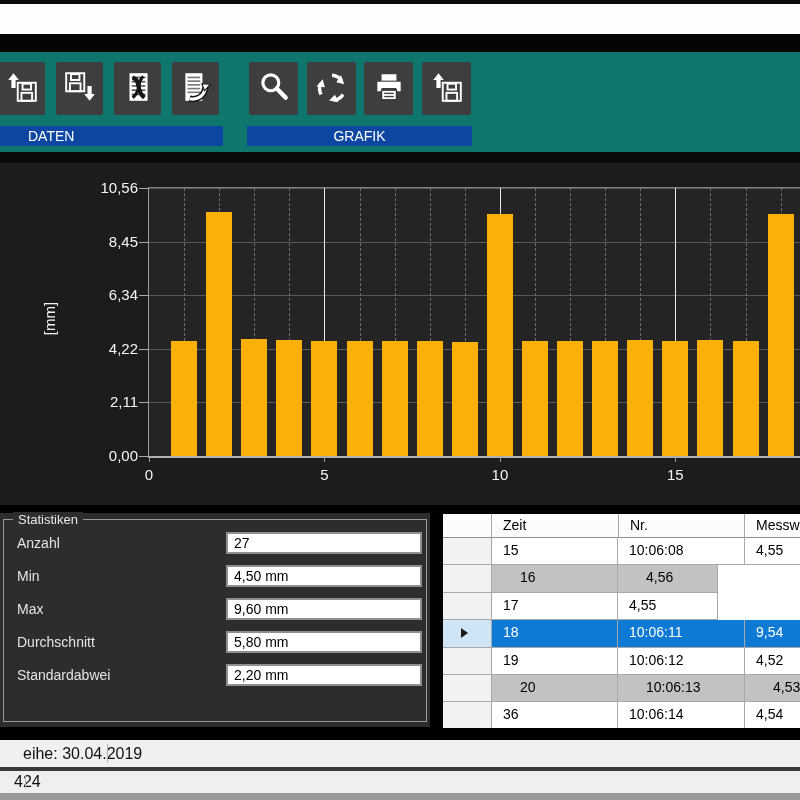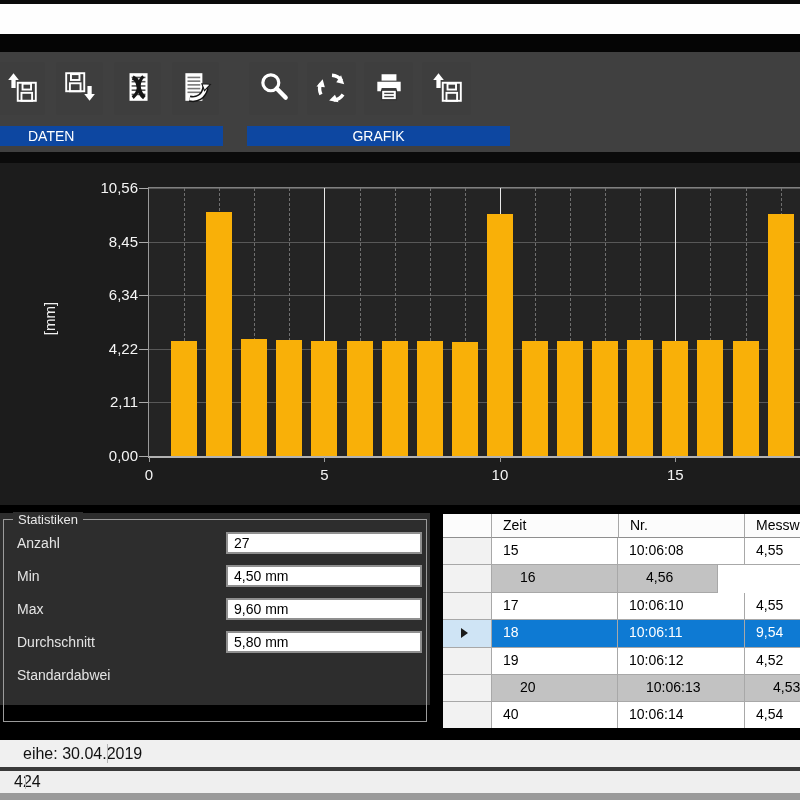--- a/index.html
+++ b/index.html
@@ -6,50 +6,50 @@
   #screen{position:relative;width:800px;height:800px;overflow:hidden;background:#000;
           font-family:"Liberation Sans",sans-serif;-webkit-font-smoothing:antialiased;}
   .abs{position:absolute;}
 
   
   #top-black{left:0;top:0;width:800px;height:4px;background:#0a0a0a;}
   #title-bar{left:0;top:4px;width:800px;height:30px;background:#fefefe;border-bottom:1px solid #c9c9c9;}
   #strip2{left:0;top:34px;width:800px;height:18px;background:#050505;}
 
   
-  #toolbar{left:0;top:52px;width:800px;height:100px;background:#404040;}
+  #toolbar{left:0;top:52px;width:800px;height:100px;background:#0f766e;}
   .tool-btn{position:absolute;top:10px;height:53px;background:#3e3e3e;border-radius:2px;
             display:flex;align-items:center;justify-content:center;}
   .tool-btn svg{width:34px;height:34px;}
   .group-bar{position:absolute;top:74px;height:20px;background:#0d47a1;color:#ffffff;
              font-size:14px;line-height:20px;}
   #daten-bar{left:0;width:223px;padding-left:0;}
   #daten-bar span{position:absolute;left:28px;}
-  #grafik-bar{left:247px;width:263px;text-align:center;}
+  #grafik-bar{left:247px;width:225px;text-align:center;}
 
   #chart-gap{left:0;top:152px;width:800px;height:11px;background:#0b0b0b;}
 
   
   #chart-region{left:0;top:163px;width:800px;height:342px;background:#1c1c1c;color:#f2f2f2;}
   #plot{position:absolute;left:148px;top:24px;width:652px;height:268px;background:#242424;
         border-top:1px solid #808080;border-left:1px solid #9a9a9a;border-bottom:2px solid #b2b2b2;}
   .hgrid{position:absolute;left:0;width:100%;height:1px;background:#585858;}
   .vgrid-dash{position:absolute;top:0;height:100%;width:0;border-left:1px dashed #6f6f6f;}
   .vgrid-solid{position:absolute;top:0;height:100%;width:1px;background:#e8e8e8;}
   .bar{position:absolute;background:#F9B008;z-index:2;}
   .ytick-label{position:absolute;width:56px;text-align:right;font-size:15px;color:#f5f5f5;}
   .ytick-dash{position:absolute;left:139px;width:9px;height:1px;background:#aaaaaa;}
   .xtick-label{position:absolute;width:40px;text-align:center;font-size:15px;color:#f5f5f5;top:303px;}
   .xtick-mark{position:absolute;top:294px;width:1px;height:5px;background:#999999;}
   #y-axis-title{position:absolute;left:29px;top:147px;width:40px;text-align:center;font-size:15px;
                 color:#f0f0f0;transform:rotate(-90deg);}
 
   
   #bottom-section{left:0;top:505px;width:800px;height:232px;background:#000000;}
-  #stats-panel{position:absolute;left:0;top:8px;width:430px;height:192px;background:#2d2d2d;}
+  #stats-panel{position:absolute;left:0;top:8px;width:430px;height:214px;background:#2d2d2d;}
   #stats-groupbox{position:absolute;left:3px;top:6px;width:422px;height:201px;
                   border:1px solid #9b9b9b;}
   #stats-legend{position:absolute;left:9px;top:-8px;background:#2d2d2d;padding:0 5px;
                 color:#e8e8e8;font-size:13px;}
   .stat-row{position:absolute;left:0;width:100%;height:22px;}
   .stat-label{position:absolute;left:13px;top:3px;color:#e4e4e4;font-size:14px;}
   .stat-input{position:absolute;left:222px;top:0;width:180px;height:18px;background:#ffffff;
               border:2px solid #8f8f8f;color:#000;font-size:14px;padding:0 6px;
               font-family:"Liberation Sans",sans-serif;}
 
@@ -278,20 +278,21 @@
         <div class="stat-row" style="top:78px;">
           <span class="stat-label">Max</span>
           <input class="stat-input" value="9,60 mm" style="">
         </div>
         <div class="stat-row" style="top:111px;">
           <span class="stat-label">Durchschnitt</span>
           <input class="stat-input" value="5,80 mm" style="">
         </div>
         <div class="stat-row" style="top:144px;">
           <span class="stat-label">Standardabwei</span>
+          <input class="stat-input" value="2,20 mm" style="">
         </div>
       </div>
     </div>
 
     <div id="table-panel">
       <div class="t-row t-head">
         <div class="t-cell c-sel"></div>
         <div class="t-cell c-zeit">Zeit</div>
         <div class="t-cell c-nr">Nr.</div>
         <div class="t-cell c-mess">Messwert</div>
@@ -304,21 +305,20 @@
             <div class="t-cell c-mess">4,55</div>
           </div>
           <div class="t-row row-gray">
             <div class="t-cell c-sel"></div>
             <div class="t-cell c-nr">16</div>
             <div class="t-cell c-mess">4,56</div>
           </div>
           <div class="t-row">
             <div class="t-cell c-sel"></div>
             <div class="t-cell c-nr">17</div>
-            <div class="t-cell c-zeit">10:06:10</div>
             <div class="t-cell c-mess">4,55</div>
           </div>
           <div class="t-row row-sel">
             <div class="t-cell c-sel">
               <div class="sel-arrow"></div>
             </div>
             <div class="t-cell c-nr">18</div>
             <div class="t-cell c-zeit">10:06:11</div>
             <div class="t-cell c-mess">9,54</div>
           </div>
@@ -329,21 +329,21 @@
             <div class="t-cell c-mess">4,52</div>
           </div>
           <div class="t-row row-gray">
             <div class="t-cell c-sel"></div>
             <div class="t-cell c-nr">20</div>
             <div class="t-cell c-zeit">10:06:13</div>
             <div class="t-cell c-mess">4,53</div>
           </div>
           <div class="t-row">
             <div class="t-cell c-sel"></div>
-            <div class="t-cell c-nr">40</div>
+            <div class="t-cell c-nr">36</div>
             <div class="t-cell c-zeit">10:06:14</div>
             <div class="t-cell c-mess">4,54</div>
           </div>
         </div>
     </div>
   </div>
 
   <div class="abs" id="status-gap1"></div>
   <div class="abs" id="status1">
     <span class="status-text" style="left:2px;">eihe: 30.04.2019</span>

